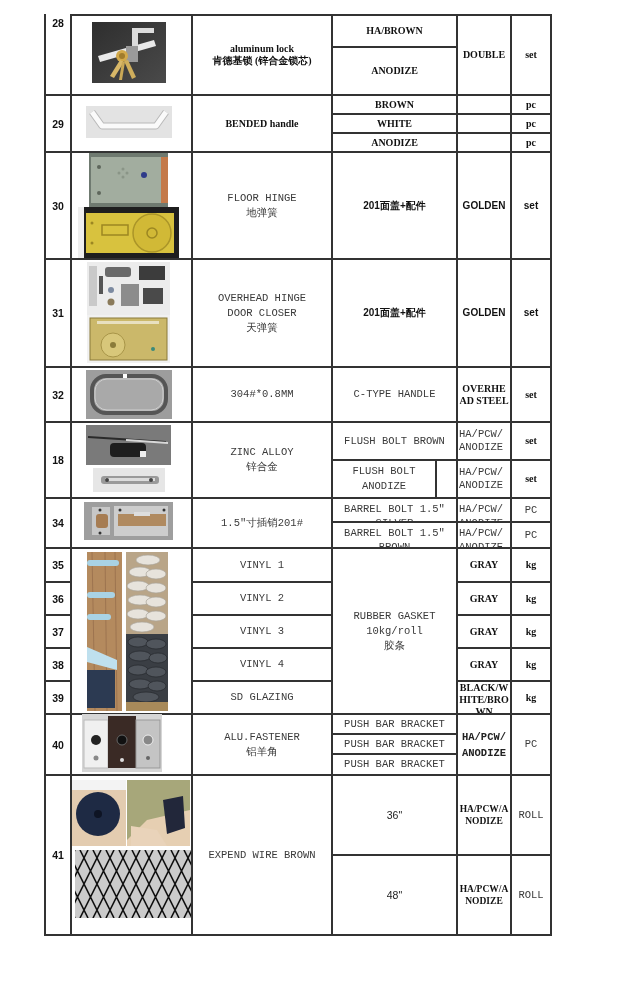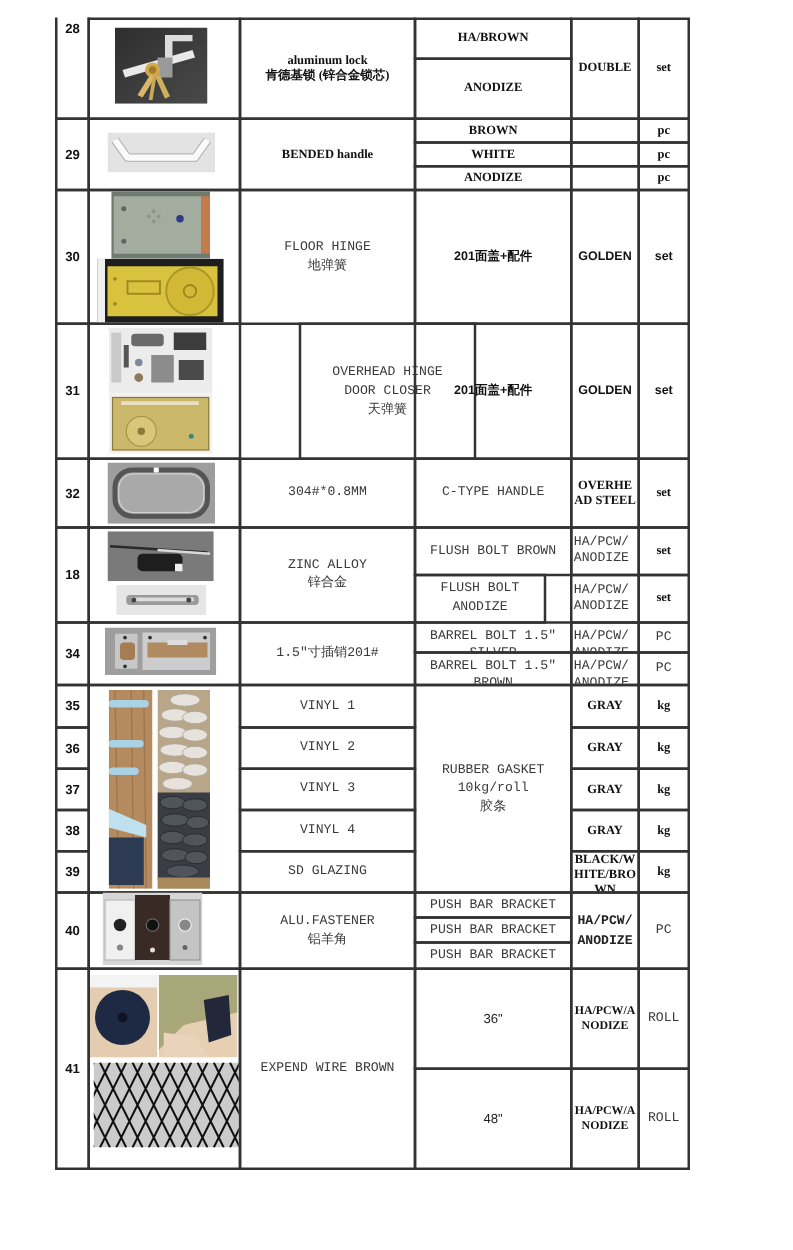--- a/index.html
+++ b/index.html
@@ -96,21 +96,21 @@
         <span>GOLDEN</span>
       </div>
   <div class="cell bsans" style="left:510px;top:151px;width:42px;height:109px;">
         <span>set</span>
       </div>
 
   <div class="cell num" style="left:44px;top:258px;width:28px;height:110px;">
         <span>31</span>
       </div>
   <div class="cell" style="left:70px;top:258px;width:123px;height:110px;"></div>
-  <div class="cell mono" style="left:191px;top:258px;width:142px;height:110px;margin-left:48px;">
+  <div class="cell mono" style="left:191px;top:258px;width:142px;height:110px;">
     <span class="ln">OVERHEAD HINGE</span>
     <span class="ln">DOOR CLOSER</span>
     <span class="ln">天弹簧</span>
   </div>
   <div class="cell bsans" style="left:331px;top:258px;width:127px;height:110px;">
         <span>201面盖+配件</span>
       </div>
   <div class="cell bsans" style="left:456px;top:258px;width:56px;height:110px;">
         <span>GOLDEN</span>
       </div>

